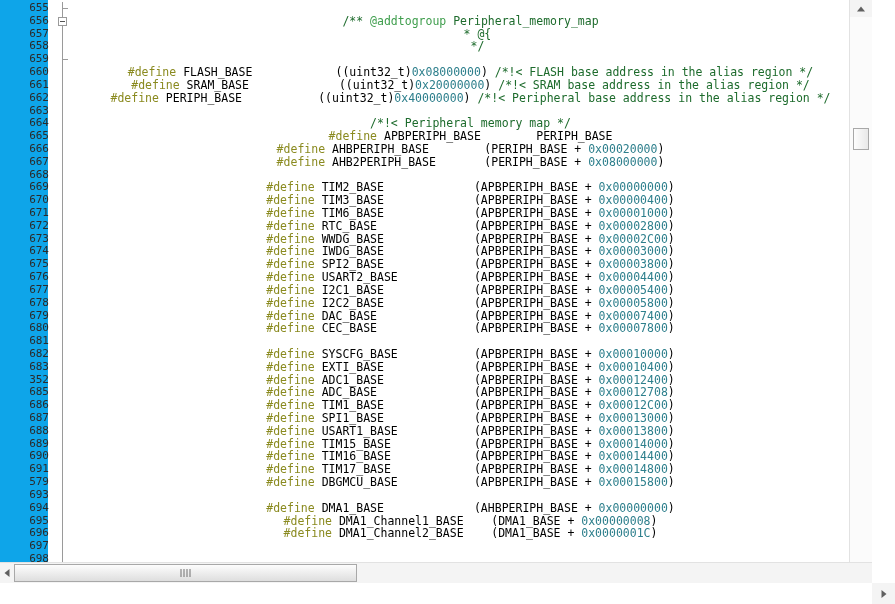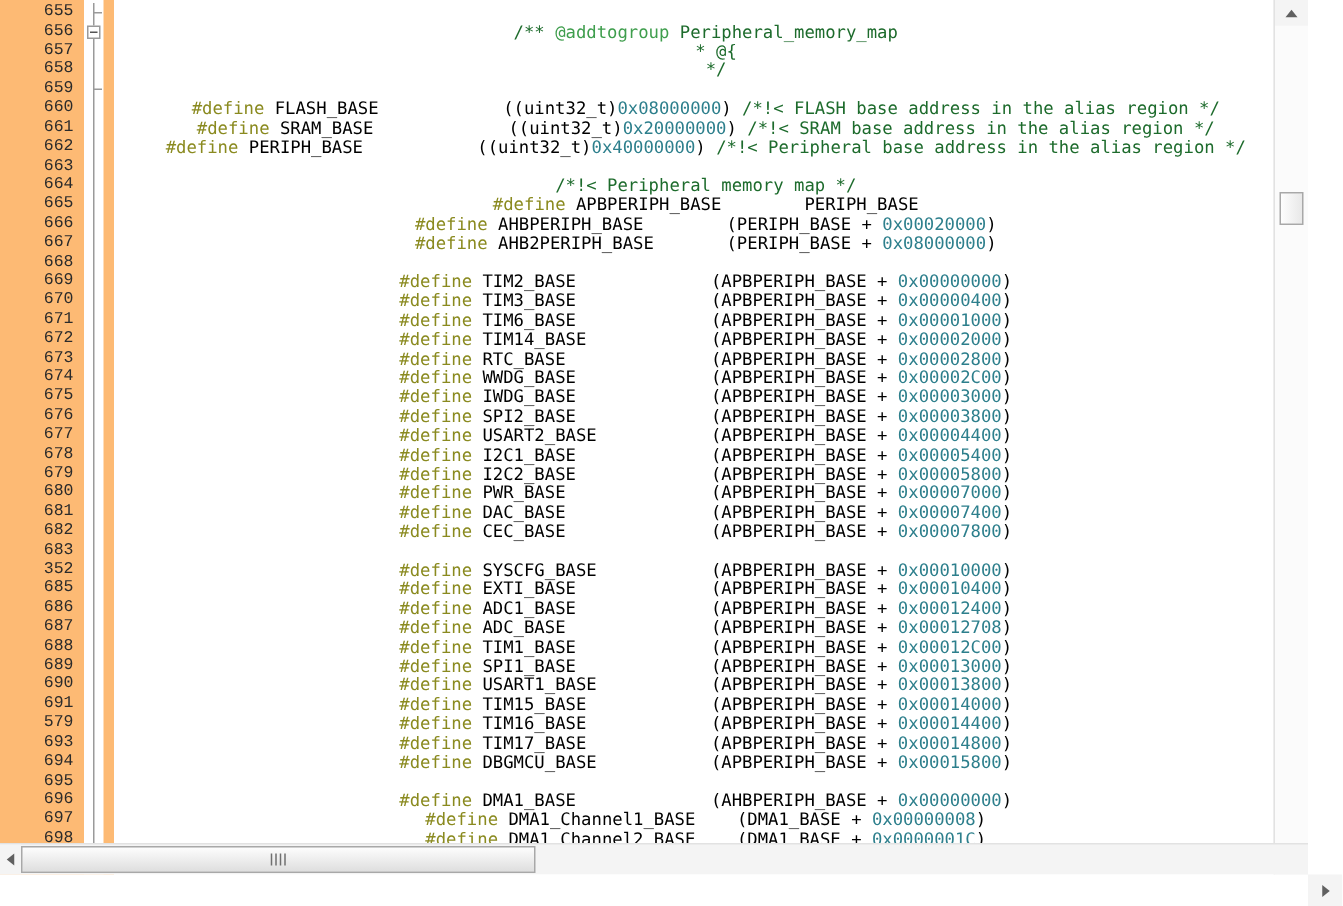--- a/index.html
+++ b/index.html
@@ -22,25 +22,24 @@
     width: 872px;
     height: 583px;
     overflow: hidden;
     background: #ffffff;
   }
 
   
   #gutter {
     position: absolute;
     left: 0; top: 0;
-    width: 76px;
+    width: 48px;
     height: 583px;
-    background: #fdba74;
+    background: #0ea5e9;
     border-right: 0px solid transparent;
-    font-family: Liberation Mono, monospace;
   }
   #gutter-inner {
     position: absolute;
     left: 0; top: 2px;
     width: 56px;
   }
   .lnum {
     height: 12.82px;
     line-height: 12.82px;
     font-size: 11px;
@@ -308,29 +307,27 @@
         <div class="cline"><span class="kw">#define</span><span class="id"> PERIPH_BASE           ((uint32_t)</span><span class="num">0x40000000</span><span class="id">) </span><span class="cmt">/*!&lt; Peripheral base address in the alias region */</span></div>
         <div class="cline">&nbsp;</div>
         <div class="cline"><span class="cmt">/*!&lt; Peripheral memory map */</span></div>
         <div class="cline"><span class="kw">#define</span><span class="id"> APBPERIPH_BASE        PERIPH_BASE</span></div>
         <div class="cline"><span class="kw">#define</span><span class="id"> AHBPERIPH_BASE        (PERIPH_BASE + </span><span class="num">0x00020000</span><span class="id">)</span></div>
         <div class="cline"><span class="kw">#define</span><span class="id"> AHB2PERIPH_BASE       (PERIPH_BASE + </span><span class="num">0x08000000</span><span class="id">)</span></div>
         <div class="cline">&nbsp;</div>
         <div class="cline"><span class="kw">#define</span><span class="id"> TIM2_BASE             (APBPERIPH_BASE + </span><span class="num">0x00000000</span><span class="id">)</span></div>
         <div class="cline"><span class="kw">#define</span><span class="id"> TIM3_BASE             (APBPERIPH_BASE + </span><span class="num">0x00000400</span><span class="id">)</span></div>
         <div class="cline"><span class="kw">#define</span><span class="id"> TIM6_BASE             (APBPERIPH_BASE + </span><span class="num">0x00001000</span><span class="id">)</span></div>
-        <div class="cline"><span class="kw">#define</span><span class="id"> TIM14_BASE            (APBPERIPH_BASE + </span><span class="num">0x00002000</span><span class="id">)</span></div>
         <div class="cline"><span class="kw">#define</span><span class="id"> RTC_BASE              (APBPERIPH_BASE + </span><span class="num">0x00002800</span><span class="id">)</span></div>
         <div class="cline"><span class="kw">#define</span><span class="id"> WWDG_BASE             (APBPERIPH_BASE + </span><span class="num">0x00002C00</span><span class="id">)</span></div>
         <div class="cline"><span class="kw">#define</span><span class="id"> IWDG_BASE             (APBPERIPH_BASE + </span><span class="num">0x00003000</span><span class="id">)</span></div>
         <div class="cline"><span class="kw">#define</span><span class="id"> SPI2_BASE             (APBPERIPH_BASE + </span><span class="num">0x00003800</span><span class="id">)</span></div>
         <div class="cline"><span class="kw">#define</span><span class="id"> USART2_BASE           (APBPERIPH_BASE + </span><span class="num">0x00004400</span><span class="id">)</span></div>
         <div class="cline"><span class="kw">#define</span><span class="id"> I2C1_BASE             (APBPERIPH_BASE + </span><span class="num">0x00005400</span><span class="id">)</span></div>
         <div class="cline"><span class="kw">#define</span><span class="id"> I2C2_BASE             (APBPERIPH_BASE + </span><span class="num">0x00005800</span><span class="id">)</span></div>
-        <div class="cline"><span class="kw">#define</span><span class="id"> PWR_BASE              (APBPERIPH_BASE + </span><span class="num">0x00007000</span><span class="id">)</span></div>
         <div class="cline"><span class="kw">#define</span><span class="id"> DAC_BASE              (APBPERIPH_BASE + </span><span class="num">0x00007400</span><span class="id">)</span></div>
         <div class="cline"><span class="kw">#define</span><span class="id"> CEC_BASE              (APBPERIPH_BASE + </span><span class="num">0x00007800</span><span class="id">)</span></div>
         <div class="cline">&nbsp;</div>
         <div class="cline"><span class="kw">#define</span><span class="id"> SYSCFG_BASE           (APBPERIPH_BASE + </span><span class="num">0x00010000</span><span class="id">)</span></div>
         <div class="cline"><span class="kw">#define</span><span class="id"> EXTI_BASE             (APBPERIPH_BASE + </span><span class="num">0x00010400</span><span class="id">)</span></div>
         <div class="cline"><span class="kw">#define</span><span class="id"> ADC1_BASE             (APBPERIPH_BASE + </span><span class="num">0x00012400</span><span class="id">)</span></div>
         <div class="cline"><span class="kw">#define</span><span class="id"> ADC_BASE              (APBPERIPH_BASE + </span><span class="num">0x00012708</span><span class="id">)</span></div>
         <div class="cline"><span class="kw">#define</span><span class="id"> TIM1_BASE             (APBPERIPH_BASE + </span><span class="num">0x00012C00</span><span class="id">)</span></div>
         <div class="cline"><span class="kw">#define</span><span class="id"> SPI1_BASE             (APBPERIPH_BASE + </span><span class="num">0x00013000</span><span class="id">)</span></div>
         <div class="cline"><span class="kw">#define</span><span class="id"> USART1_BASE           (APBPERIPH_BASE + </span><span class="num">0x00013800</span><span class="id">)</span></div>

